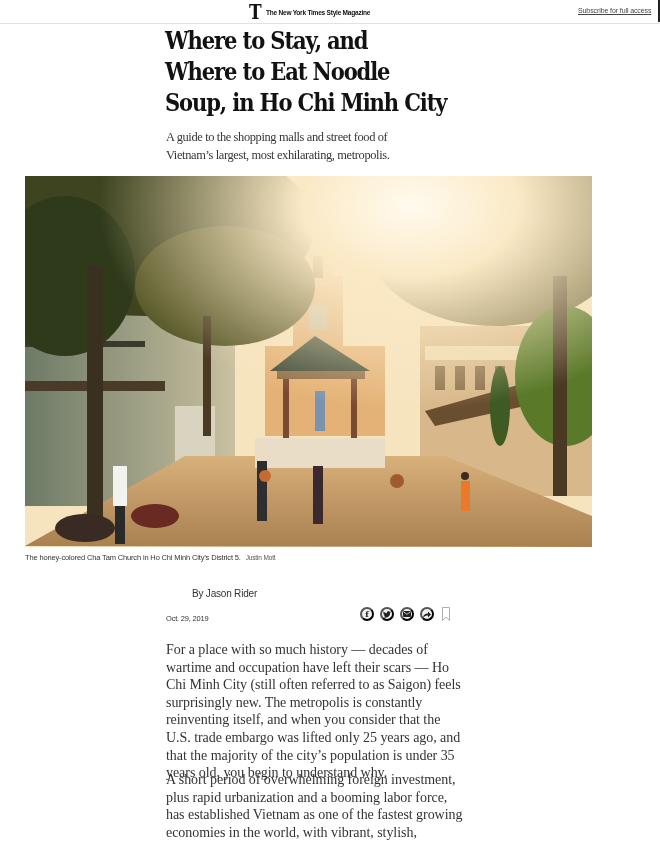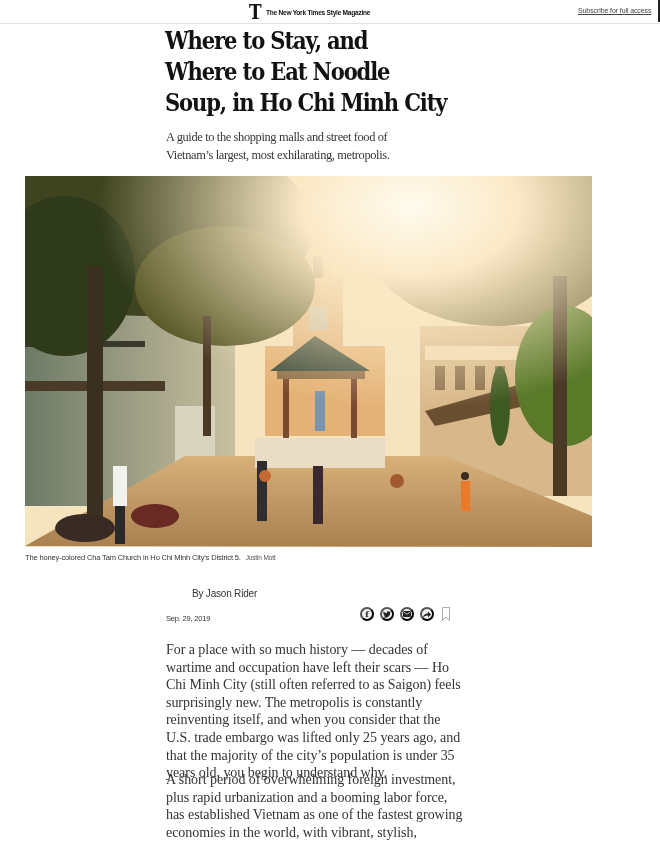--- a/index.html
+++ b/index.html
@@ -187,21 +187,21 @@
     <circle cx="240" cy="300" r="6" fill="#c56a30"></circle>
   </svg>
 </figure>
 
 <figcaption class="caption">
   <span>The honey-colored Cha Tam Church in Ho Chi Minh City’s District 5.</span>
   <span class="credit">Justin Mott</span>
 </figcaption>
 
 <div class="byline">By Jason Rider</div>
-<time class="dateline">Sep. 29, 2019</time>
+<time class="dateline">Oct. 29, 2019</time>
 
 <div class="share">
   <button class="share-btn">
     <span style="font-family:'DejaVu Serif',serif;font-size:8px;">f</span>
   </button>
   <button class="share-btn">
     <svg width="8" height="7" viewBox="0 0 24 20">
         <path d="M24 2.4a9.8 9.8 0 0 1-2.8.8A4.9 4.9 0 0 0 23.3.4a9.9 9.9 0 0 1-3.1 1.2A4.9 4.9 0 0 0 11.8 6 14 14 0 0 1 1.7.9a4.9 4.9 0 0 0 1.5 6.6 4.9 4.9 0 0 1-2.2-.6v.1a4.9 4.9 0 0 0 3.9 4.8 4.9 4.9 0 0 1-2.2.1 4.9 4.9 0 0 0 4.6 3.4A9.9 9.9 0 0 1 0 17.3 14 14 0 0 0 7.5 19.5c9 0 14-7.5 14-14v-.6A10 10 0 0 0 24 2.4z" fill="#222"></path>
       </svg>
   </button>

